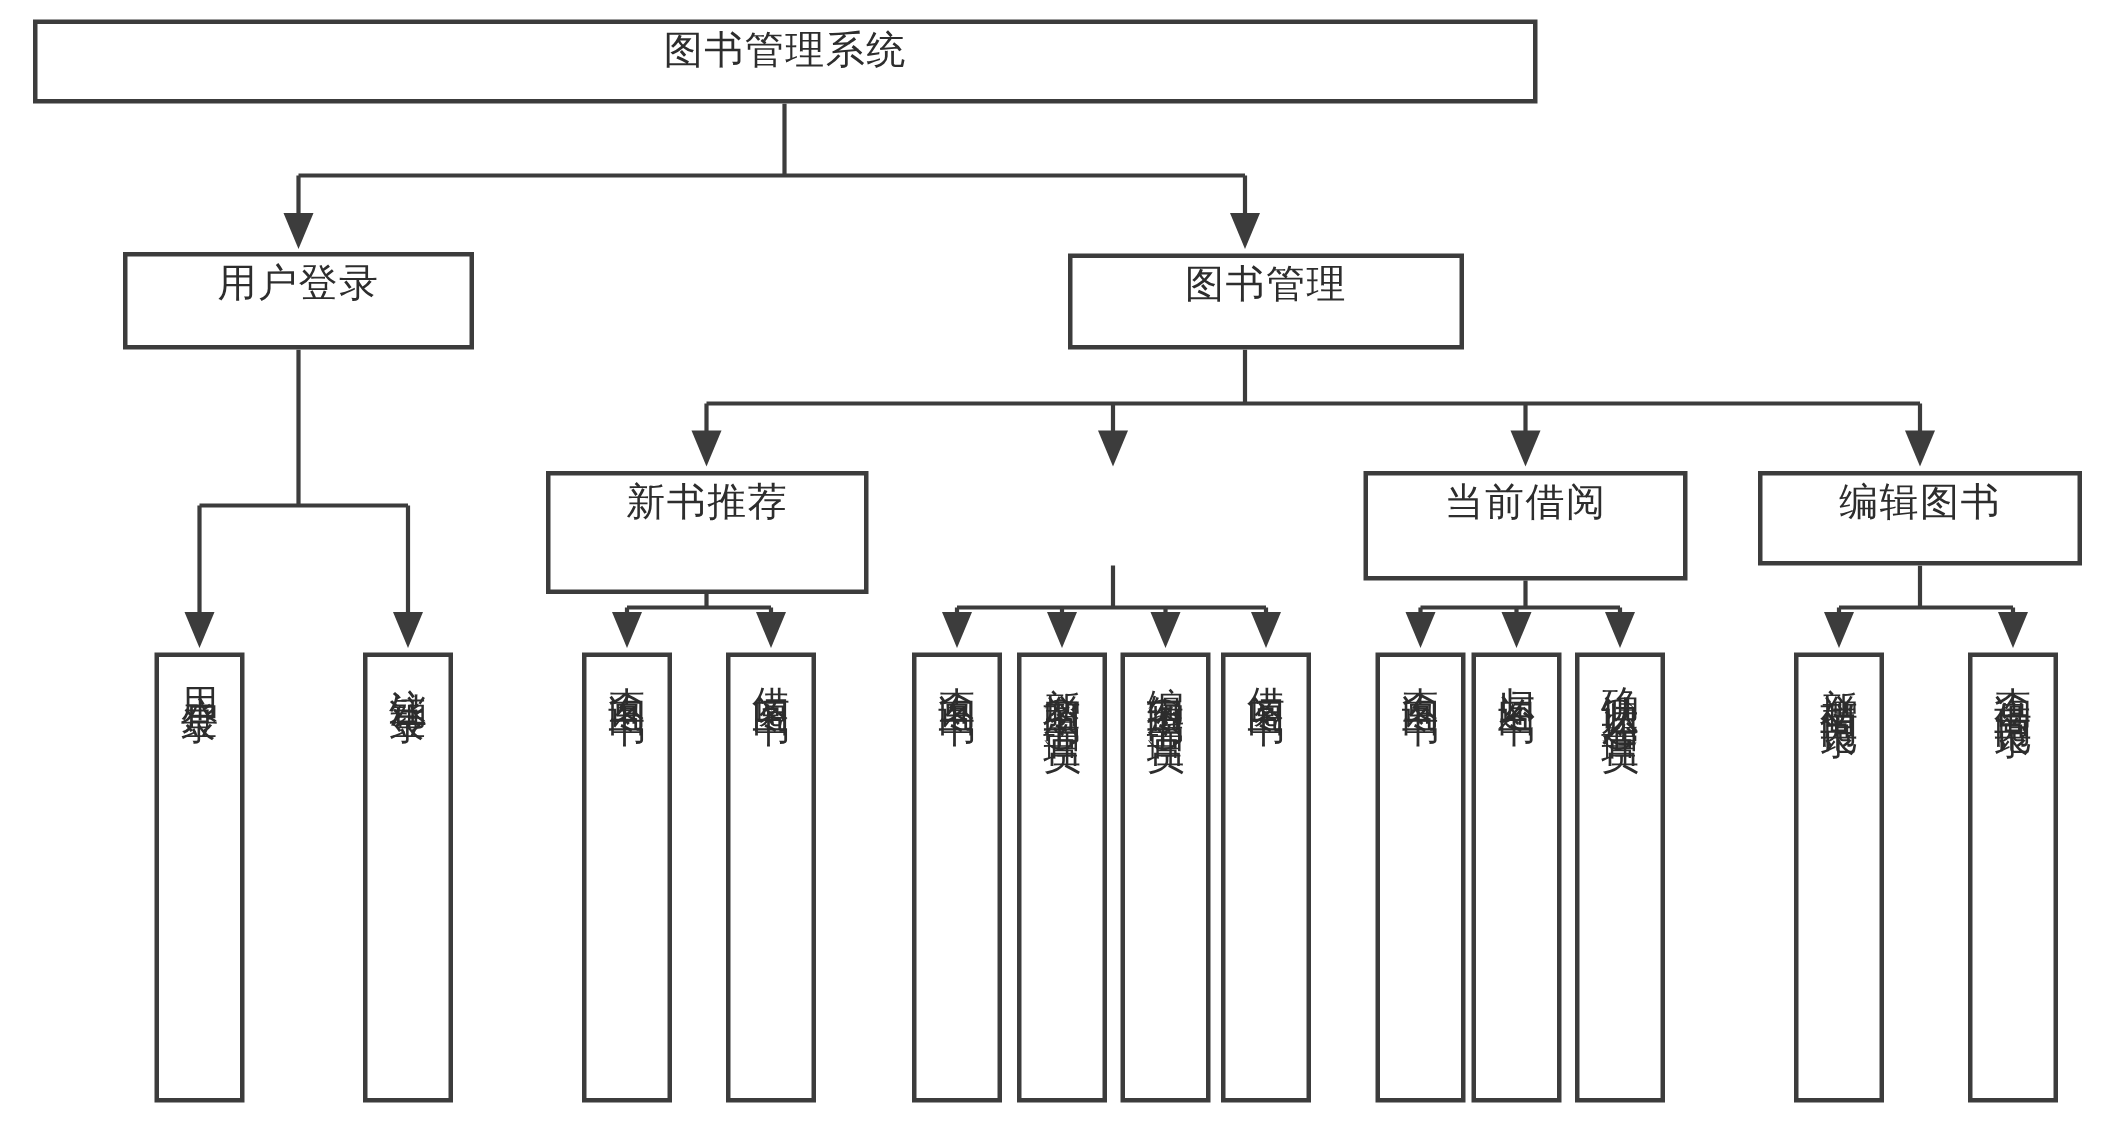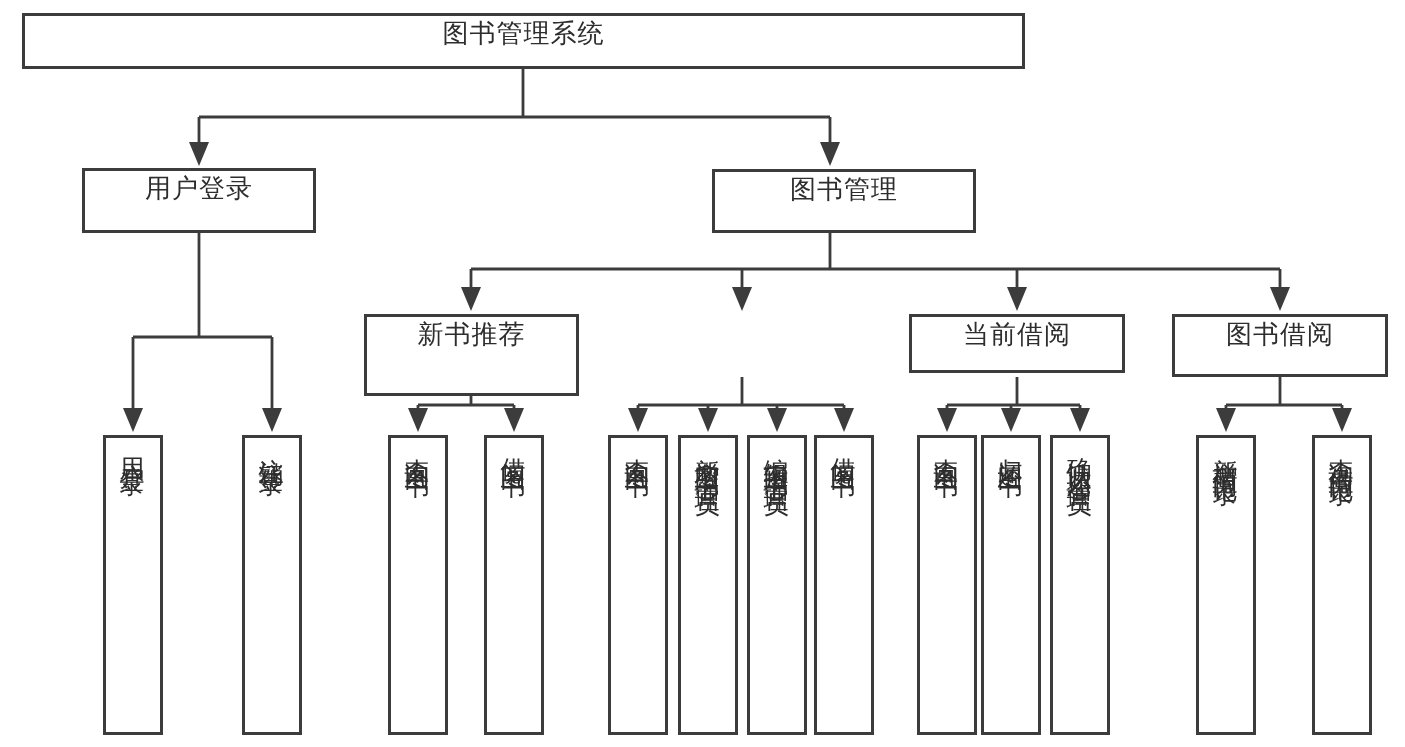--- a/index.html
+++ b/index.html
@@ -89,25 +89,25 @@
   <div class="n" style="left:82px;top:168px;width:234px;height:65px">
     <span class="lbl">用户登录</span>
   </div>
   <div class="n" style="left:712px;top:169px;width:264px;height:64px">
     <span class="lbl">图书管理</span>
   </div>
 
   <div class="n" style="left:364px;top:314px;width:215px;height:82px">
     <span class="lbl">新书推荐</span>
   </div>
-  <div class="n" style="left:909px;top:314px;width:216px;height:59px">
+  <div class="n" style="left:909px;top:314px;width:216px;height:73px">
     <span class="lbl">当前借阅</span>
   </div>
   <div class="n" style="left:1172px;top:314px;width:216px;height:63px">
-    <span class="lbl">图书借阅</span>
+    <span class="lbl">编辑图书</span>
   </div>
 
   <div class="n v" style="left:103px;top:435px;width:60px;height:300px">
     <span class="lbl">用户登录</span>
   </div>
   <div class="n v" style="left:242px;top:435px;width:60px;height:300px">
     <span class="lbl">注销登录</span>
   </div>
 
   <div class="n v" style="left:388px;top:435px;width:60px;height:300px">

